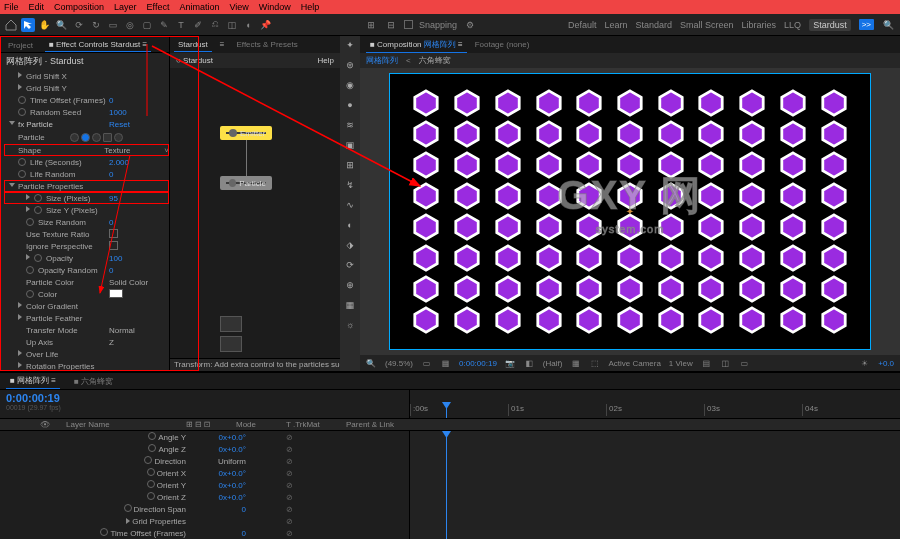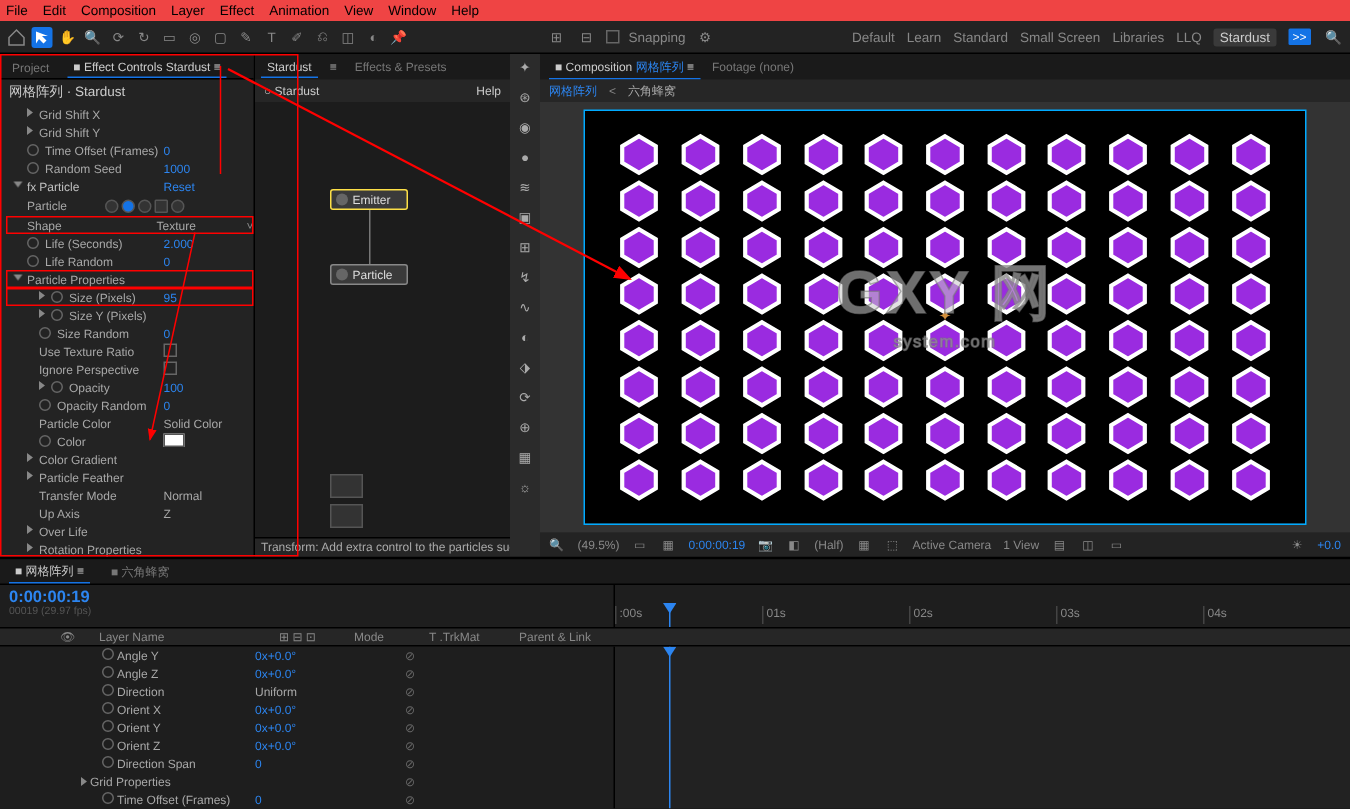--- a/index.html
+++ b/index.html
@@ -43,21 +43,21 @@
   .colorbox { width: 14px; height: 9px; border: 1px solid #555; display: inline-block; }
   .hl-red { outline: 1px solid #f00; outline-offset: -1px; }
 
   
   .sdcol { width: 190px; background: #1c1c1c; display: flex; }
   .side-icons { width: 20px; background: #2b2b2b; display: flex; flex-direction: column; align-items: center; padding-top: 2px; gap: 6px; }
   .side-icons .si { width: 14px; height: 14px; color: #aaa; display: flex; align-items: center; justify-content: center; }
   .sd-body { flex: 1; position: relative; }
   .sd-tabs { height: 17px; display: flex; padding: 0 4px; align-items: center; font-size: 8px; gap: 8px; background: #1a1a1a; }
   .sd-name { height: 15px; display:flex; align-items:center; padding: 0 6px; font-size: 8px; color:#ccc; background:#262626; justify-content: space-between; }
-  .node { position: absolute; width: 52px; height: 14px; background: #3a3a3a; border: 1px solid #fde047; border-radius: 2px; display: flex; align-items: center; font-size: 8px; padding-left: 3px; gap: 3px; color: #ddd; }
+  .node { position: absolute; width: 52px; height: 14px; background: #3a3a3a; border: 6px solid #fde047; border-radius: 2px; display: flex; align-items: center; font-size: 8px; padding-left: 3px; gap: 3px; color: #ddd; }
   .nico { width: 8px; height: 8px; border-radius: 50%; background: #666; display: inline-block; }
   .nodeline { position: absolute; width: 1px; background: #777; }
   .thumb { position: absolute; width: 22px; height: 16px; background: #333; border: 1px solid #555; }
   .transform-footer { position: absolute; bottom: 0; left: 0; right: 0; height: 13px; background: #262626; font-size: 8px; color: #aaa; padding: 1px 4px; overflow: hidden; white-space: nowrap; border-top:1px solid #000;}
 
   
   .comp { flex: 1; background: #1a1a1a; display: flex; flex-direction: column; position: relative; }
   .comp-tabs { height: 17px; display: flex; align-items: center; padding: 0 6px; font-size: 8px; gap: 4px; background: #1a1a1a; }
   .comp-subtabs { height: 15px; display: flex; align-items: center; padding: 0 6px; font-size: 8px; gap: 8px; background: #262626; }
   .viewer { flex: 1; background: #333; position: relative; overflow: hidden; }
@@ -80,21 +80,21 @@
   .timecode { color: #2c85f0; font-size: 11px; font-weight: bold; }
   .timecode-sub { color: #555; font-size: 7px; }
   .tl-cols { height: 13px; display: flex; align-items: center; font-size: 8px; color: #888; gap: 10px; padding-left: 40px; }
   .ruler { flex: 1; position: relative; }
   .ruler-marks { position: absolute; top: 14px; left: 0; right: 0; height: 12px; display: flex; font-size: 8px; color: #888; }
   .ruler-marks span { flex: 1; border-left: 1px solid #444; padding-left: 2px; }
   .playhead { position: absolute; top: 12px; bottom: 0; width: 1px; background: #2c85f0; left: 36px; }
   .playhead::before { content: ""; position: absolute; top: 0; left: -4px; width: 9px; height: 7px; background: #2c85f0; clip-path: polygon(0 0,100% 0,50% 100%); }
   .tl-body { flex: 1; display: flex; overflow: hidden; }
   .layer-list { width: 410px; border-right: 1px solid #000; overflow: auto; font-size: 8px; }
-  .lrow { display: flex; height: 12px; align-items: center; padding-left: 40px; }
+  .lrow { display: flex; height: 12px; align-items: center; padding-left: 56px; text-align: right; }
   .lrow .lnm { width: 130px; padding-left: 14px; }
   .lrow .lnm.i2 { padding-left: 28px; }
   .lrow .lval { width: 60px; }
   .graph-area { flex: 1; background: #222; position: relative; }
 
   .highlight-box { position: absolute; border: 1px solid #f00; pointer-events: none; }
 
   .ws-btn { color: #888; }
   .ws-btn.act { color: #ccc; background:#3a3a3a; padding:1px 4px; border-radius:2px;}
   .ws-ext { background: #1473e6; color:#fff; padding: 1px 3px; border-radius:1px; font-size:8px;}

